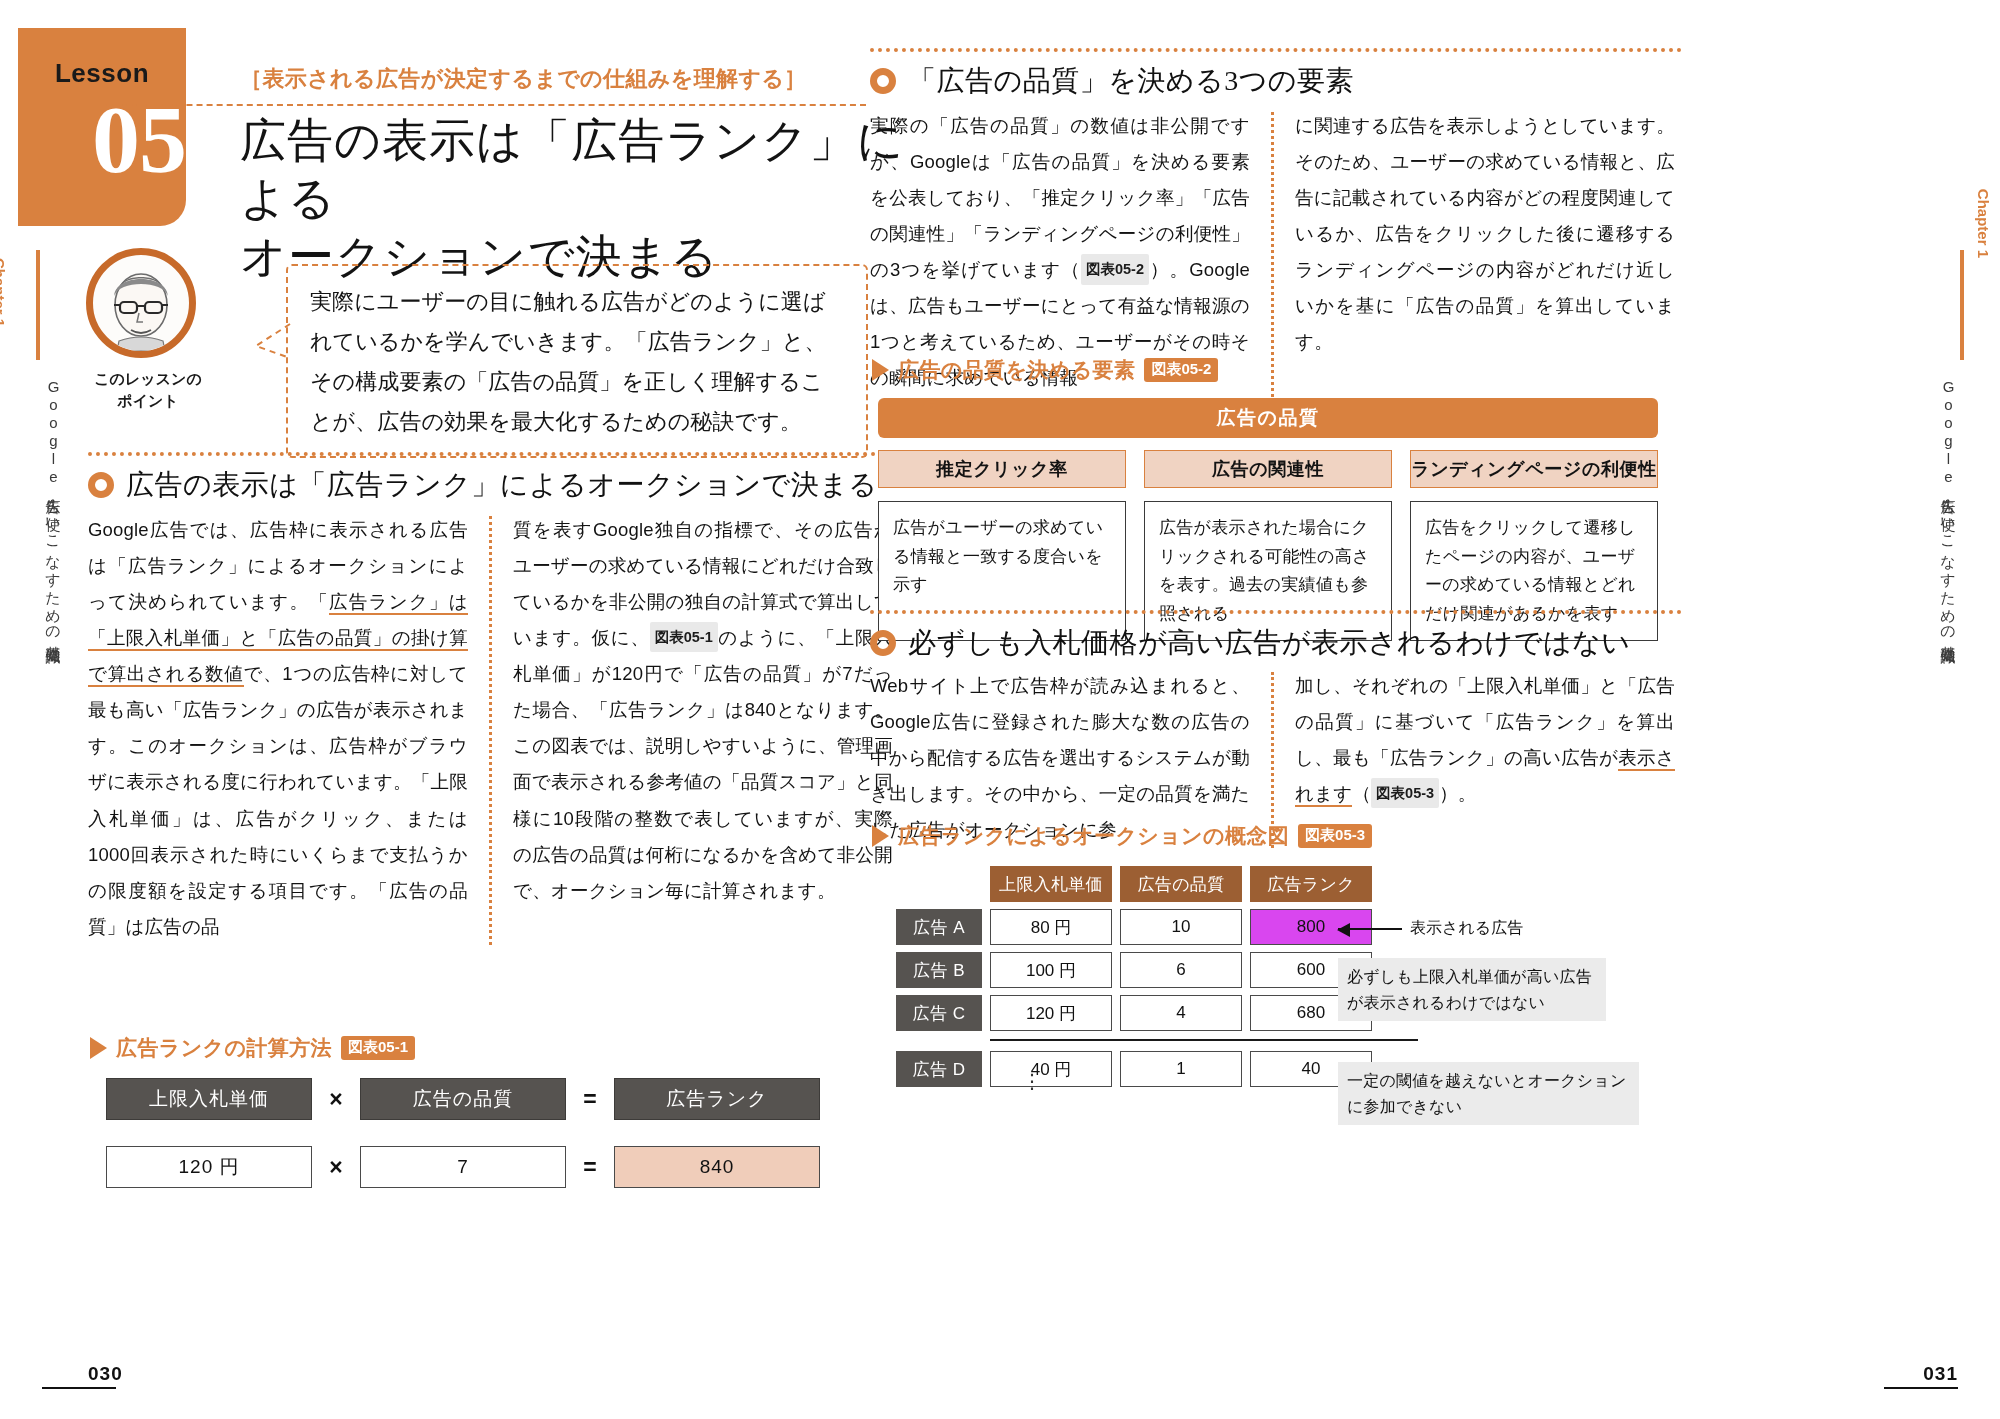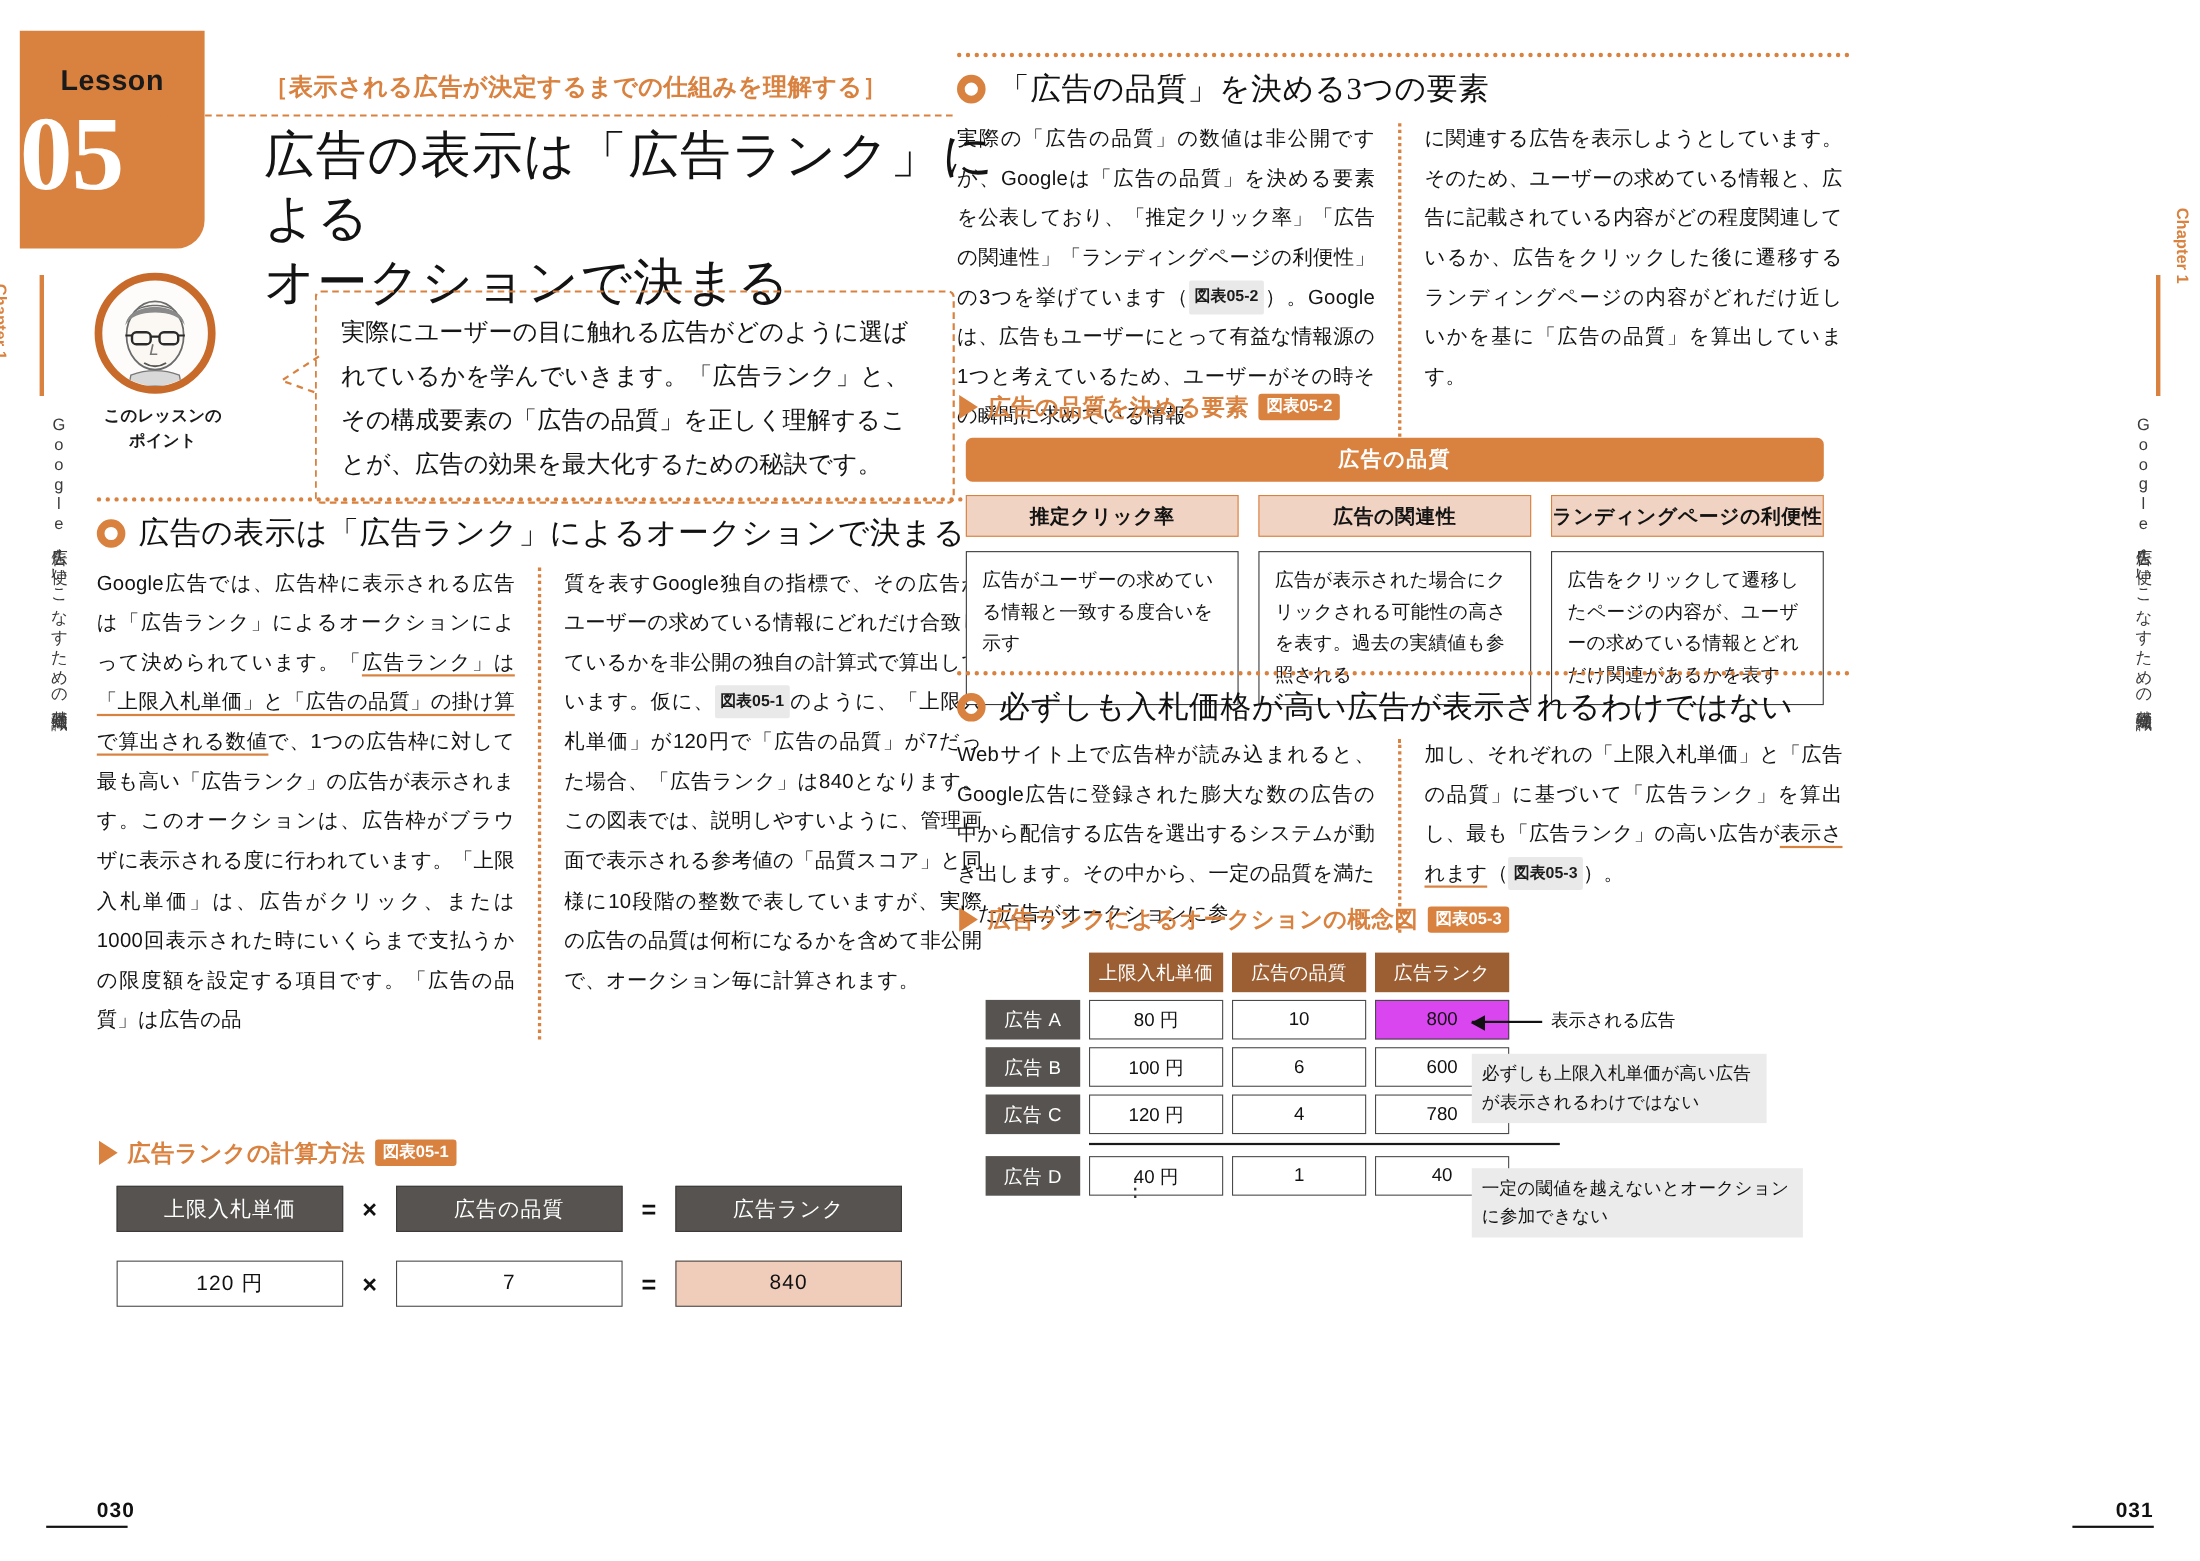--- a/index.html
+++ b/index.html
@@ -25,21 +25,21 @@
     background: #d9813f;
     border-radius: 0 0 26px 0;
   }
   .lesson-word {
     position: absolute; left: 0; top: 30px; width: 168px;
     text-align: center; color: #1a1a1a;
     font-weight: bold; font-size: 26px; letter-spacing: .5px;
   }
   .lesson-num {
     position: absolute; left: 0; top: 62px; width: 168px;
-    text-align: left; color: #ffffff;
+    text-align: right; color: #ffffff;
     font-weight: bold; font-size: 96px; line-height: 1.05;
     letter-spacing: -1px;
   }
 
   
   .kicker-rule {
     position: absolute; left: 96px; top: 104px; width: 770px; height: 0;
     border-top: 2px dashed #d9813f;
   }
   .kicker {
@@ -409,21 +409,21 @@
           <div class="f3-lbl">広告 B</div>
           <div class="f3-c">100 円</div>
           <div class="f3-c">6</div>
           <div class="f3-c">600</div>
         </div>
 
         <div class="f3-r">
           <div class="f3-lbl">広告 C</div>
           <div class="f3-c">120 円</div>
           <div class="f3-c">4</div>
-          <div class="f3-c">780</div>
+          <div class="f3-c">680</div>
         </div>
 
         <div class="f3-sep"></div>
 
         <div class="f3-r">
           <div class="f3-lbl">広告 D</div>
           <div class="f3-c">40 円</div>
           <div class="f3-c">1</div>
           <div class="f3-c">40</div>
         </div>

